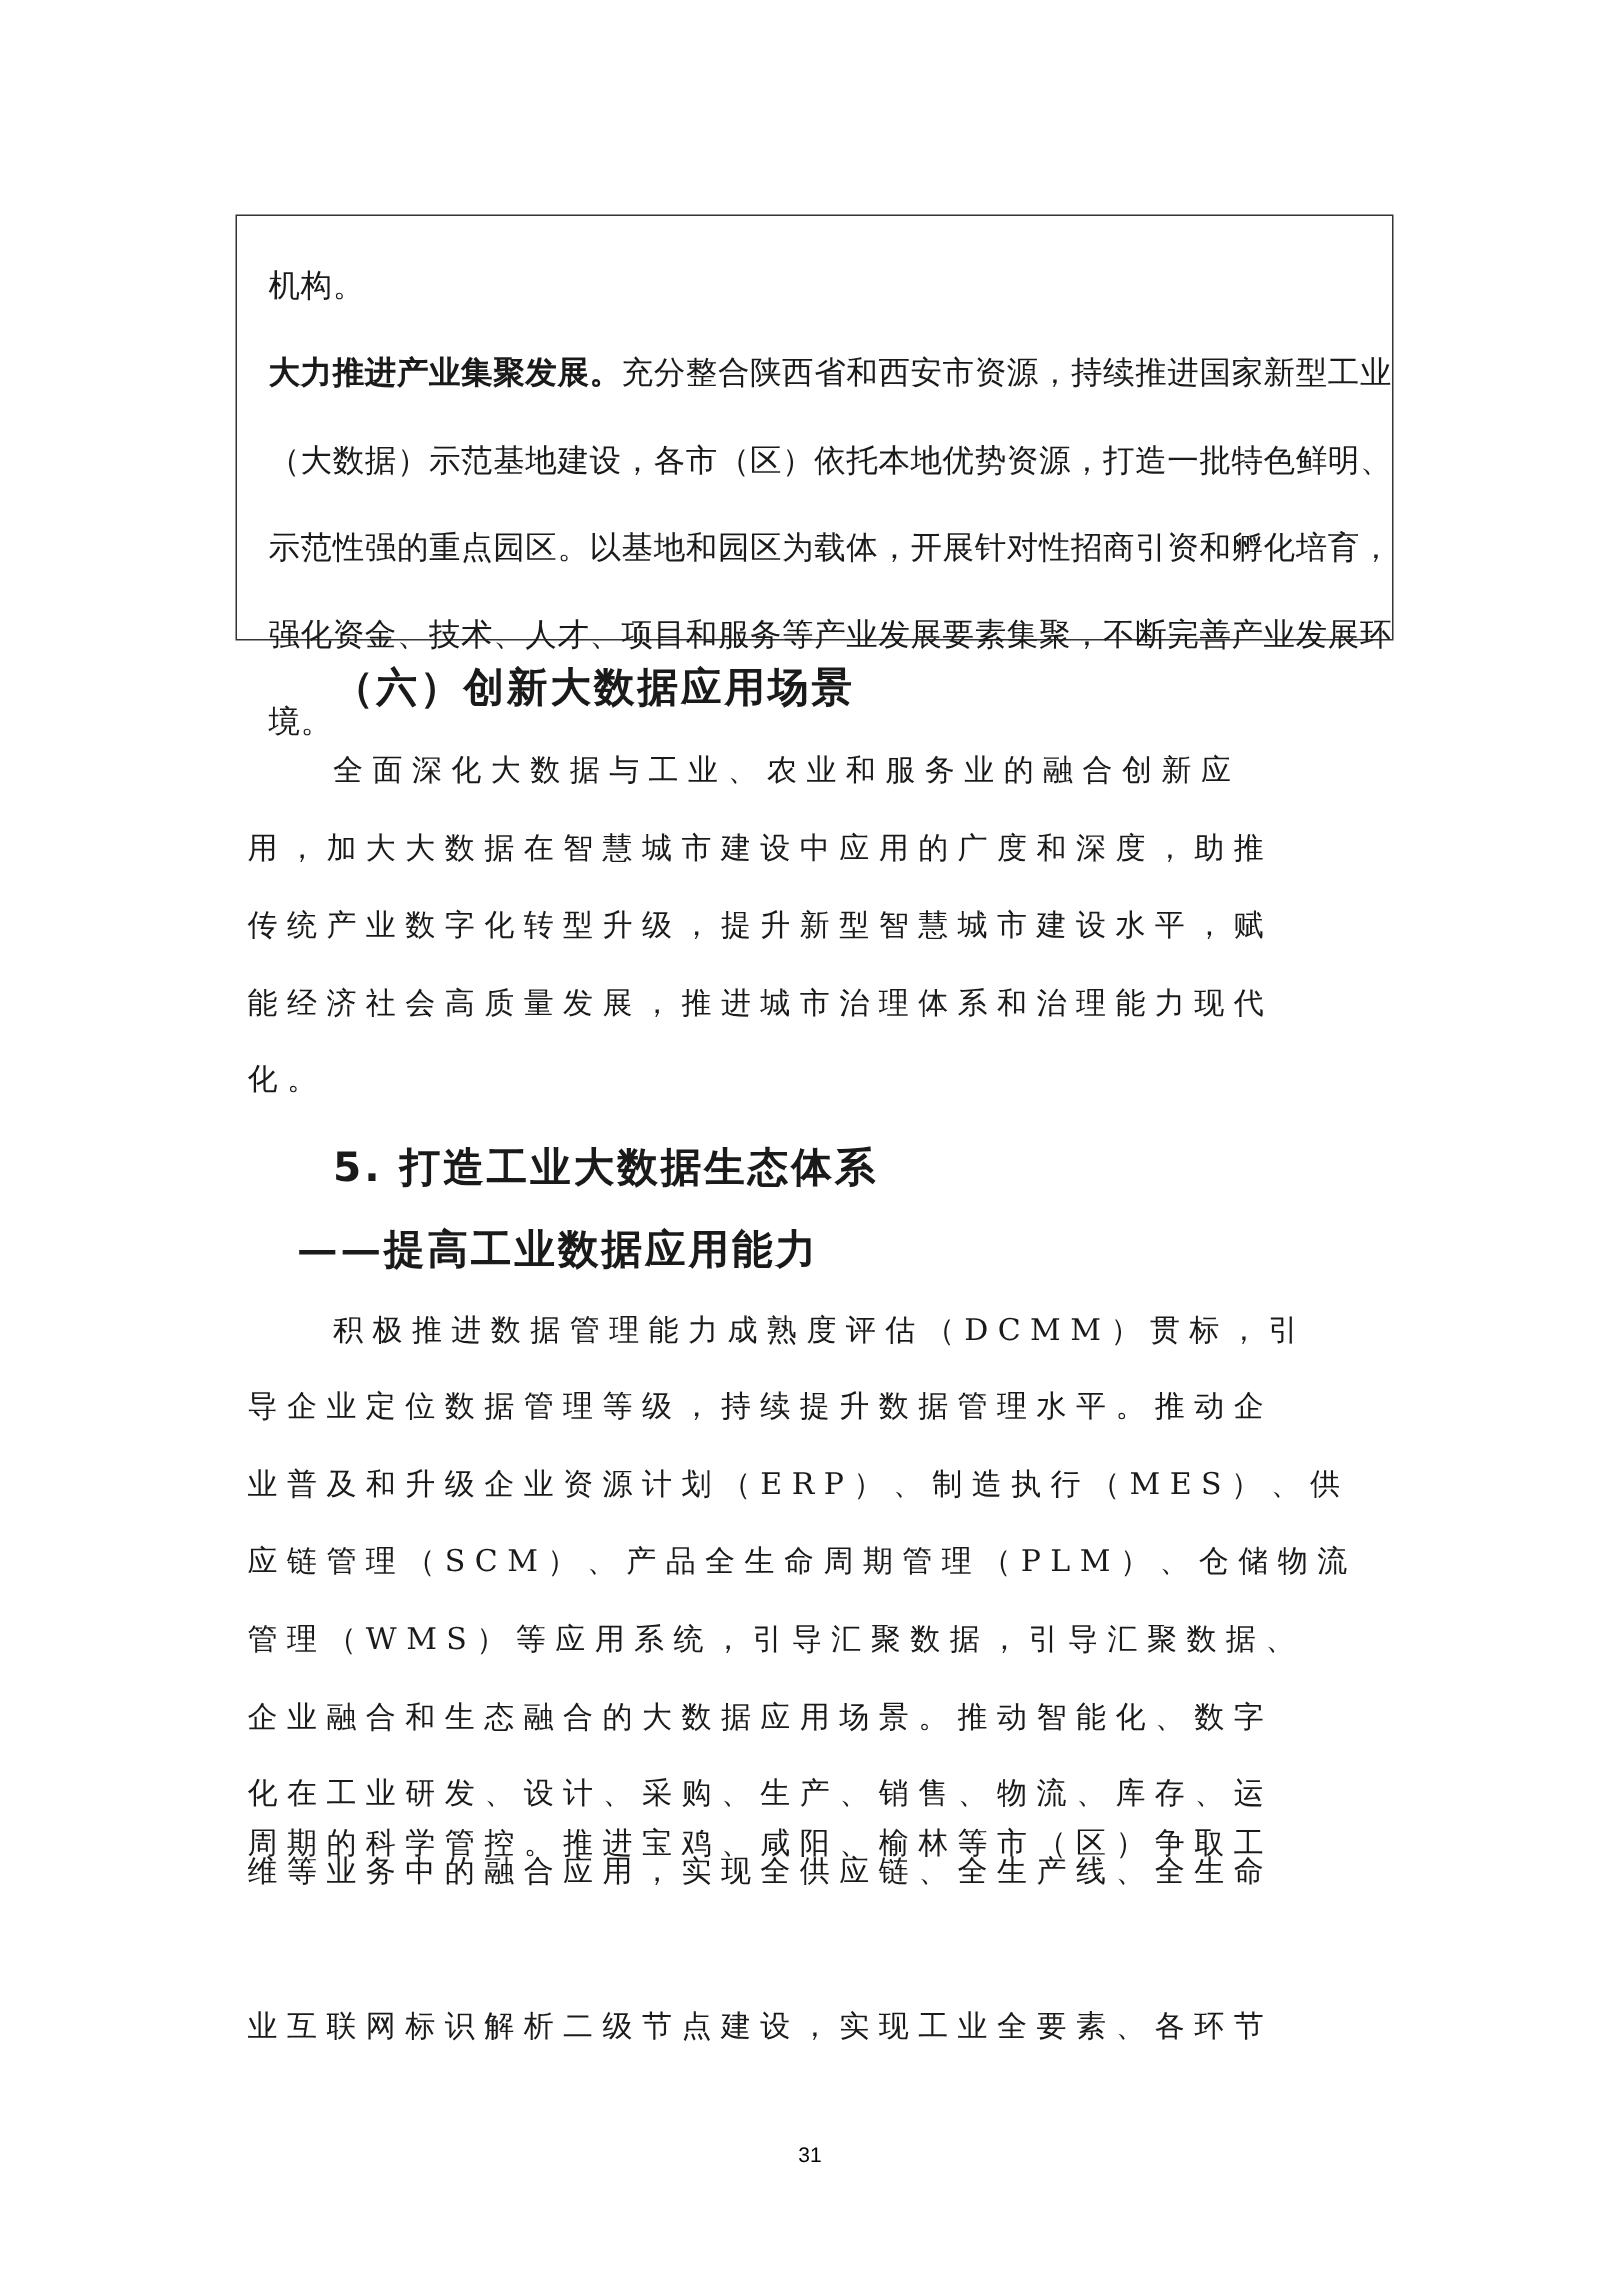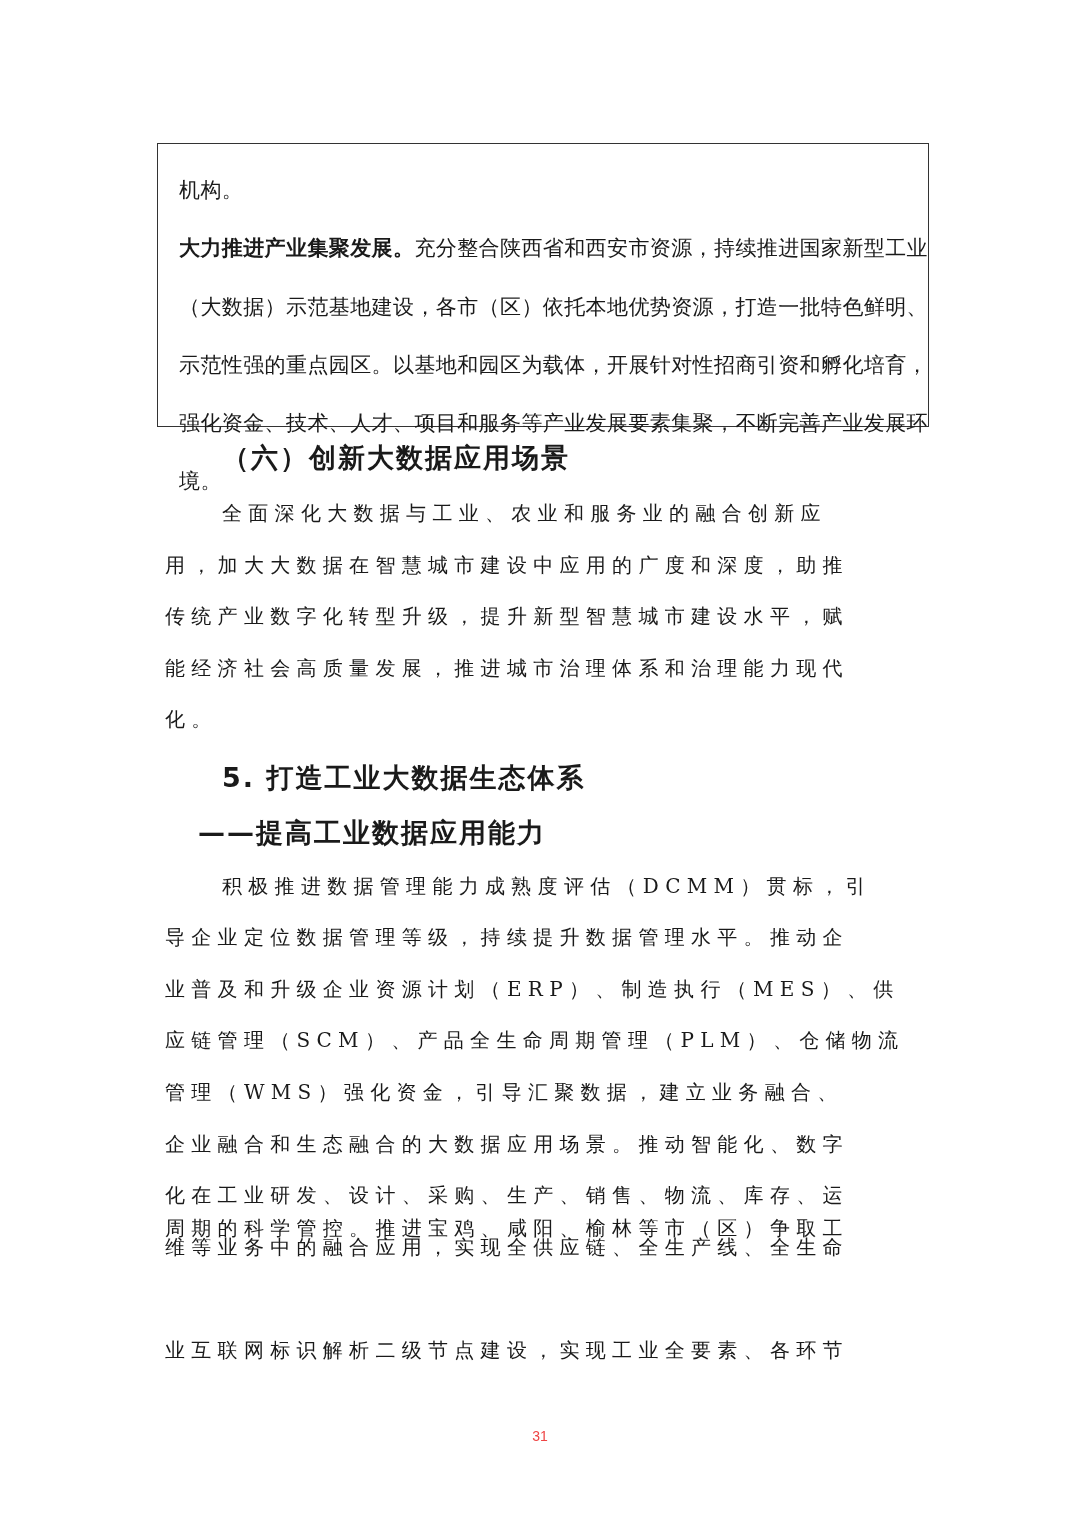--- a/index.html
+++ b/index.html
@@ -22,21 +22,21 @@
       font-size: 20px; letter-spacing: 6.3px;
     }
     .heading {
       position: absolute; white-space: nowrap; font-weight: bold;
       font-family: "DejaVu Sans", "Liberation Sans", sans-serif;
       font-size: 27px; letter-spacing: 2px;
     }
     .pagenum {
       position: absolute; left: 0; width: 1080px; top: 1428px;
       text-align: center; font-size: 14px;
-      font-family: "Liberation Sans", sans-serif; color: #ef4444;
+      font-family: "Liberation Sans", sans-serif; color: #000000;
     }
   </style>
 </head>
 <body>
 
 <div class="box">
   <p>机构。</p>
   <p><span class="lead">大力推进产业集聚发展。</span><span>充分整合陕西省和西安市资源，持续推进国家新型工业</span></p>
   <p>（大数据）示范基地建设，各市（区）依托本地优势资源，打造一批特色鲜明、</p>
   <p>示范性强的重点园区。以基地和园区为载体，开展针对性招商引资和孵化培育，</p>
@@ -52,20 +52,20 @@
 <div class="line" style="top:655px;">能经济社会高质量发展，推进城市治理体系和治理能力现代</div>
 <div class="line" style="top:706px;">化。</div>
 
 <div class="heading" style="left:222px; top:760px;">5.  打造工业大数据生态体系</div>
 <div class="heading" style="left:198px; top:815px; font-family:'DejaVu Serif','Liberation Serif',serif;">——提高工业数据应用能力</div>
 
 <div class="line" style="top:873px; left:222px;">积极推进数据管理能力成熟度评估（DCMM）贯标，引</div>
 <div class="line" style="top:924px;">导企业定位数据管理等级，持续提升数据管理水平。推动企</div>
 <div class="line" style="top:976px;">业普及和升级企业资源计划（ERP）、制造执行（MES）、供</div>
 <div class="line" style="top:1027px;">应链管理（SCM）、产品全生命周期管理（PLM）、仓储物流</div>
-<div class="line" style="top:1079px;">管理（WMS）强化资金，引导汇聚数据，建立业务融合、</div>
+<div class="line" style="top:1079px;">管理（WMS）等应用系统，引导汇聚数据，引导汇聚数据、</div>
 <div class="line" style="top:1131px;">企业融合和生态融合的大数据应用场景。推动智能化、数字</div>
 <div class="line" style="top:1182px;">化在工业研发、设计、采购、生产、销售、物流、库存、运</div>
 <div class="line" style="top:1234px;">维等业务中的融合应用，实现全供应链、全生产线、全生命</div>
 <div class="line" style="top:1215px;">周期的科学管控。推进宝鸡、咸阳、榆林等市（区）争取工</div>
 <div class="line" style="top:1337px;">业互联网标识解析二级节点建设，实现工业全要素、各环节</div>
 
 <div class="pagenum">31</div>
 
 </body></html>

